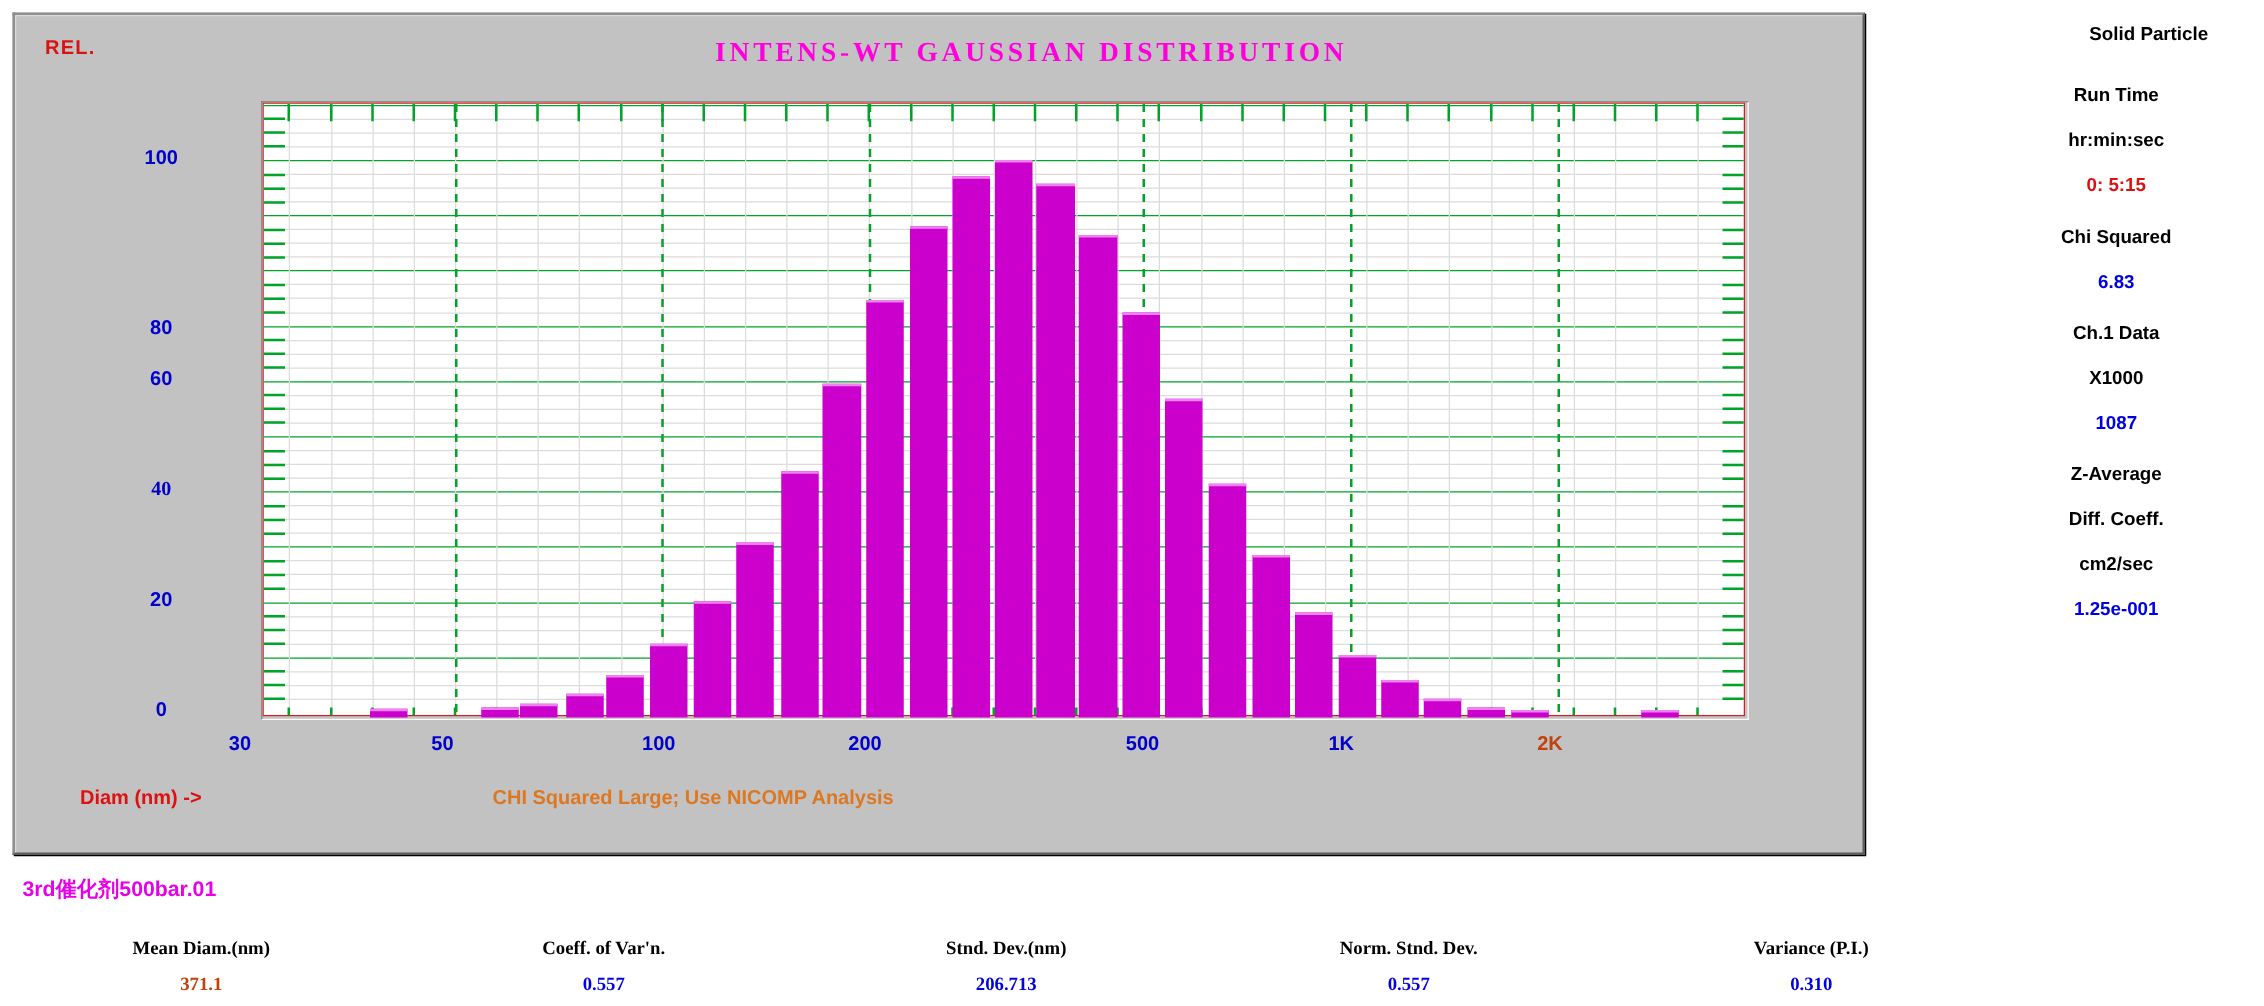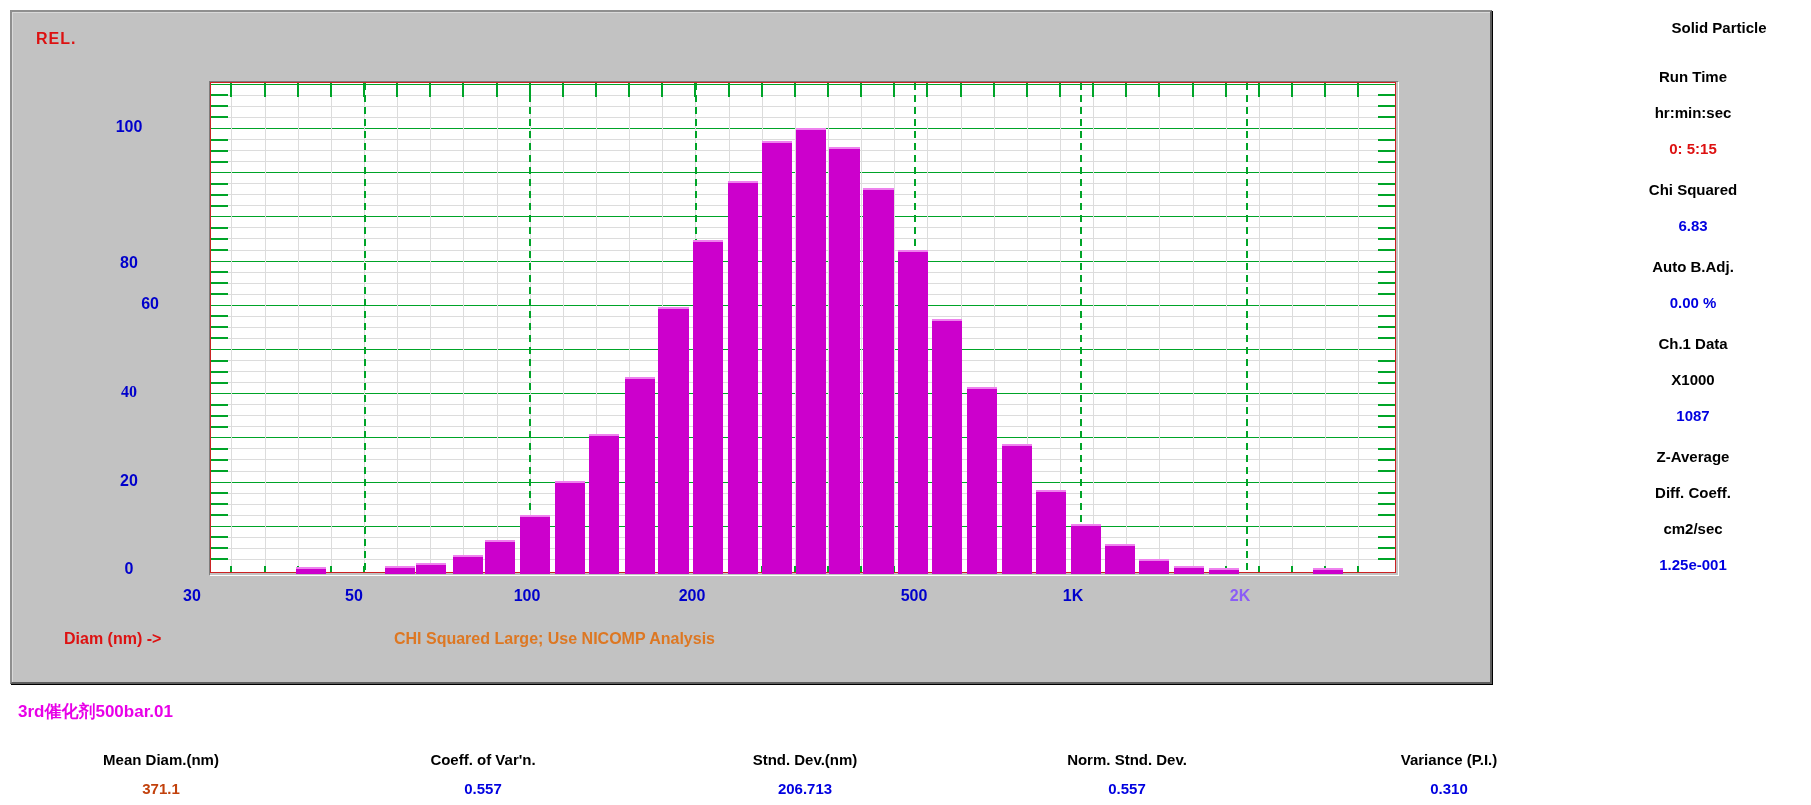--- a/index.html
+++ b/index.html
@@ -24,32 +24,33 @@
   .bar{position:absolute;border-top:2px solid #ee82ee;}
   .ylab{position:absolute;left:99px;width:60px;text-align:center;font-size:16px;}
   .xlab{position:absolute;top:587px;width:80px;text-align:center;font-size:16px;}
   .diam{position:absolute;left:52px;top:618px;font-size:16px;}
   .warn{position:absolute;left:382px;top:618px;font-size:16px;}
   .rightcol{position:absolute;left:1598px;top:19px;width:190px;text-align:center;font-size:15px;}
   .rgroup{margin:0;}
   .rline{height:21px;margin-bottom:15px;}
   .shiftr{transform:translateX(26px);}
   .filename{position:absolute;left:18px;top:700px;font-size:17px;}
-  .stats{position:absolute;left:0;top:751px;width:1610px;display:flex;}
+  .stats{position:absolute;left:0;top:751px;width:1610px;display:flex;font-family:Liberation Serif, serif;}
   .stat{width:322px;text-align:center;}
   .stat .lab{font-size:15px;color:#000;}
   .stat .val{font-size:15px;margin-top:12px;}
 </style>
 </head>
 <body>
 
 <div class="page">
 
   <div class="panel">
     <div class="rel" style="color: rgb(221, 17, 17);">REL.</div>
+    <div class="title" style="color: rgb(255, 0, 221);">INTENS-WT GAUSSIAN DISTRIBUTION</div>
     <div class="plot-frame">
       <div class="plot-area" id="plot" style="border-color: rgb(204, 34, 34);">
           <div class="hline" style="top: 475.949px; background: rgb(220, 220, 220);"></div>
           <div class="stub" style="top: 475.449px; left: 0px; width: 17px;"></div>
           <div class="stub" style="top: 475.449px; right: 0px; width: 17px;"></div>
           <div class="hline" style="top: 464.899px; background: rgb(220, 220, 220);"></div>
           <div class="stub" style="top: 464.399px; left: 0px; width: 17px;"></div>
           <div class="stub" style="top: 464.399px; right: 0px; width: 17px;"></div>
           <div class="hline" style="top: 453.848px; background: rgb(220, 220, 220);"></div>
           <div class="stub" style="top: 453.348px; left: 0px; width: 17px;"></div>
@@ -295,49 +296,45 @@
           <div class="bar" style="left: 1101.68px; width: 30.1466px; top: 485.232px; height: 3.76812px; background: rgb(204, 0, 204); border-top-color: rgb(238, 130, 238);"></div>
         </div>
     </div>
     <div class="diam" style="color: rgb(221, 17, 17);">Diam (nm) -&gt;</div>
     <div class="warn" style="color: rgb(221, 119, 34);">CHI Squared Large; Use NICOMP Analysis</div>
   </div>
 
   <div id="axis-labels">
       <div class="ylab" style="top: 117.971px; color: rgb(0, 0, 204);">100</div>
       <div class="ylab" style="top: 206.377px; color: rgb(0, 0, 204); margin-top: 48px;">80</div>
-      <div class="ylab" style="top: 294.783px; color: rgb(0, 0, 204); text-align: right;">60</div>
+      <div class="ylab" style="top: 294.783px; color: rgb(0, 0, 204);">60</div>
       <div class="ylab" style="top: 383.188px; color: rgb(0, 0, 204); font-family: Liberation Serif, serif;">40</div>
       <div class="ylab" style="top: 471.594px; color: rgb(0, 0, 204);">20</div>
       <div class="ylab" style="top: 560px; color: rgb(0, 0, 204);">0</div>
       <div class="xlab" style="left: 152px; color: rgb(0, 0, 204);">30</div>
       <div class="xlab" style="left: 314px; color: rgb(0, 0, 204);">50</div>
       <div class="xlab" style="left: 487px; color: rgb(0, 0, 204);">100</div>
       <div class="xlab" style="left: 652px; color: rgb(0, 0, 204);">200</div>
       <div class="xlab" style="left: 874px; color: rgb(0, 0, 204);">500</div>
       <div class="xlab" style="left: 1033px; color: rgb(0, 0, 204);">1K</div>
-      <div class="xlab" style="left: 1200px; color: #8b5cf6;">2K</div>
+      <div class="xlab" style="left: 1200px; color: #c2410c;">2K</div>
     </div>
 
   <div class="rightcol" id="rightcol">
       <div class="rgroup" style="margin-bottom: 28px;">
         <div class="rline shiftr" style="color: rgb(0, 0, 0);">Solid Particle</div>
       </div>
       <div class="rgroup" style="margin-bottom: 20px;">
         <div class="rline" style="color: rgb(0, 0, 0);">Run Time</div>
         <div class="rline" style="color: rgb(0, 0, 0);">hr:min:sec</div>
         <div class="rline" style="color: rgb(221, 17, 17);">0: 5:15</div>
       </div>
       <div class="rgroup" style="margin-bottom: 20px;">
         <div class="rline" style="color: rgb(0, 0, 0);">Chi Squared</div>
         <div class="rline" style="color: rgb(0, 0, 224);">6.83</div>
-      </div>
-      <div class="rgroup" style="margin-bottom: 20px;">
-        <div class="rline" style="color: rgb(0, 0, 0);">Auto B.Adj.</div>
-        <div class="rline" style="color: rgb(0, 0, 224);">0.00 %</div>
       </div>
       <div class="rgroup" style="margin-bottom: 20px;">
         <div class="rline" style="color: rgb(0, 0, 0);">Ch.1 Data</div>
         <div class="rline" style="color: rgb(0, 0, 0);">X1000</div>
         <div class="rline" style="color: rgb(0, 0, 224);">1087</div>
       </div>
       <div class="rgroup" style="margin-bottom: 20px;">
         <div class="rline" style="color: rgb(0, 0, 0);">Z-Average</div>
         <div class="rline" style="color: rgb(0, 0, 0);">Diff. Coeff.</div>
         <div class="rline" style="color: rgb(0, 0, 0);">cm2/sec</div>

